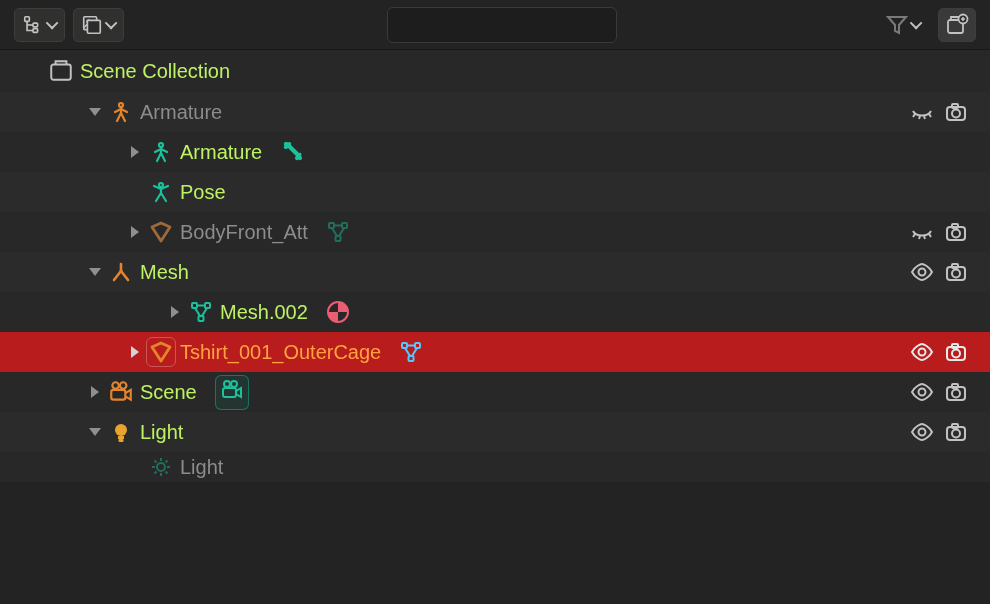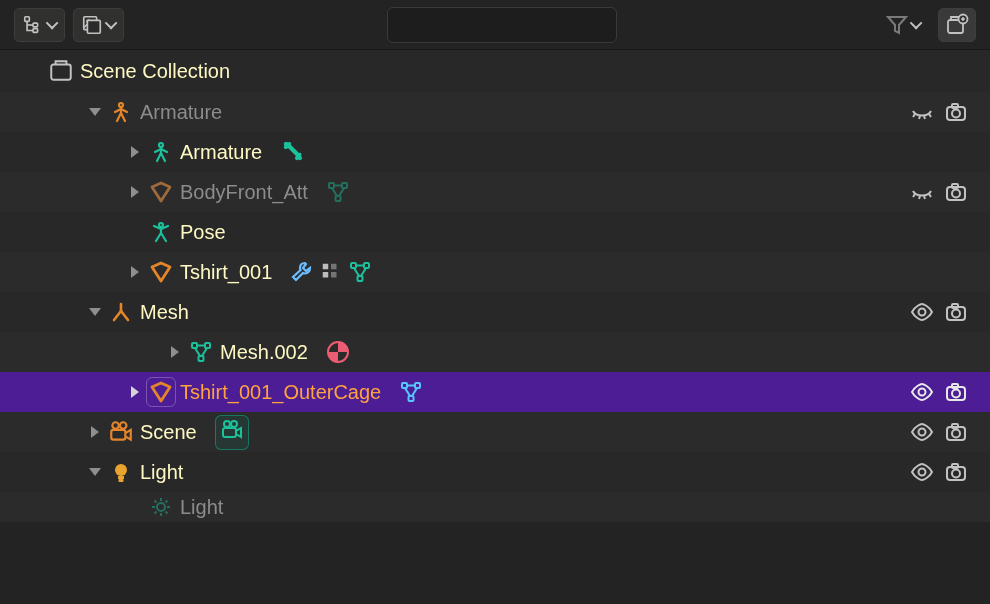--- a/index.html
+++ b/index.html
@@ -74,21 +74,21 @@
   
   .tree { padding-top: 0; }
   .row {
     height: 40px;
     display: flex;
     align-items: center;
     position: relative;
   }
   .row:nth-child(odd) { background: #282828; }
   .row:nth-child(even) { background: #2b2b2b; }
-  .row.selected { background: #4c1d95; }
+  .row.selected { background: #b91c1c; }
   .row.selected .label { color: #ffa23f; }
   .row.first { height: 42px; }
 
   .indent {
     position: relative;
     flex-shrink: 0;
   }
 
   
   .guide {
@@ -126,21 +126,21 @@
   .icon-slot {
     width: 30px;
     display: flex;
     align-items: center;
     justify-content: center;
     flex-shrink: 0;
   }
 
   .label {
     padding-left: 4px;
-    color: #fef9c3;
+    color: #bef264;
     white-space: nowrap;
   }
   .label.dim { color: #8c8c8c; }
 
   .data-icons {
     display: flex;
     align-items: center;
     gap: 6px;
     margin-left: 18px;
   }
@@ -399,20 +399,36 @@
           <use href="#i-bone"></use>
         </svg>
     </div>
   </div>
 
   <div class="row">
     <div class="indent" style="width:126px">
       <div class="guide" style="left:60px"></div>
       <div class="guide" style="left:100px"></div>
     </div>
+    <div class="disclosure none">
+        <div class="tri right"></div>
+      </div>
+    <div class="icon-slot">
+      <svg width="24" height="24" viewBox="0 0 24 24" style="color:#1bc19b">
+          <use href="#i-pose"></use>
+        </svg>
+    </div>
+    <span class="label">Pose</span>
+  </div>
+
+  <div class="row">
+    <div class="indent" style="width:126px">
+      <div class="guide" style="left:60px"></div>
+      <div class="guide" style="left:100px"></div>
+    </div>
     <div class="disclosure">
         <div class="tri right"></div>
       </div>
     <div class="icon-slot">
       <svg width="24" height="24" viewBox="0 0 24 24" style="color:#9e6a3c">
           <use href="#i-tri-down"></use>
         </svg>
     </div>
     <span class="label dim">BodyFront_Att</span>
     <div class="data-icons">
@@ -423,62 +439,20 @@
     <div class="row-right">
       <svg width="24" height="24" viewBox="0 0 24 24" color="#c2c2c2">
           <use href="#i-eye-closed"></use>
         </svg>
       <svg width="24" height="24" viewBox="0 0 24 24" color="#c2c2c2">
           <use href="#i-camera"></use>
         </svg>
     </div>
   </div>
 
-  <div class="row">
-    <div class="indent" style="width:126px">
-      <div class="guide" style="left:60px"></div>
-      <div class="guide" style="left:100px"></div>
-    </div>
-    <div class="disclosure none">
-        <div class="tri right"></div>
-      </div>
-    <div class="icon-slot">
-      <svg width="24" height="24" viewBox="0 0 24 24" style="color:#1bc19b">
-          <use href="#i-pose"></use>
-        </svg>
-    </div>
-    <span class="label">Pose</span>
-  </div>
-
-  <div class="row">
-    <div class="indent" style="width:126px">
-      <div class="guide" style="left:60px"></div>
-      <div class="guide" style="left:100px"></div>
-    </div>
-    <div class="disclosure">
-        <div class="tri right"></div>
-      </div>
-    <div class="icon-slot">
-      <svg width="24" height="24" viewBox="0 0 24 24" style="color:#e5852b">
-          <use href="#i-tri-down"></use>
-        </svg>
-    </div>
-    <span class="label">Tshirt_001</span>
-    <div class="data-icons">
-      <svg width="24" height="24" viewBox="0 0 24 24" style="color:#6bbcff">
-          <use href="#i-wrench"></use>
-        </svg>
-      <svg width="22" height="22" viewBox="0 0 24 24" style="color:#bdbdbd">
-          <use href="#i-modifiers"></use>
-        </svg>
-      <svg width="24" height="24" viewBox="0 0 24 24" style="color:#1bc19b">
-          <use href="#i-mesh"></use>
-        </svg>
-    </div>
-  </div>
 
   <div class="row">
     <div class="indent" style="width:86px">
       <div class="guide" style="left:60px"></div>
     </div>
     <div class="disclosure">
         <div class="tri down"></div>
       </div>
     <div class="icon-slot">
       <svg width="24" height="24" viewBox="0 0 24 24" style="color:#e5852b">

